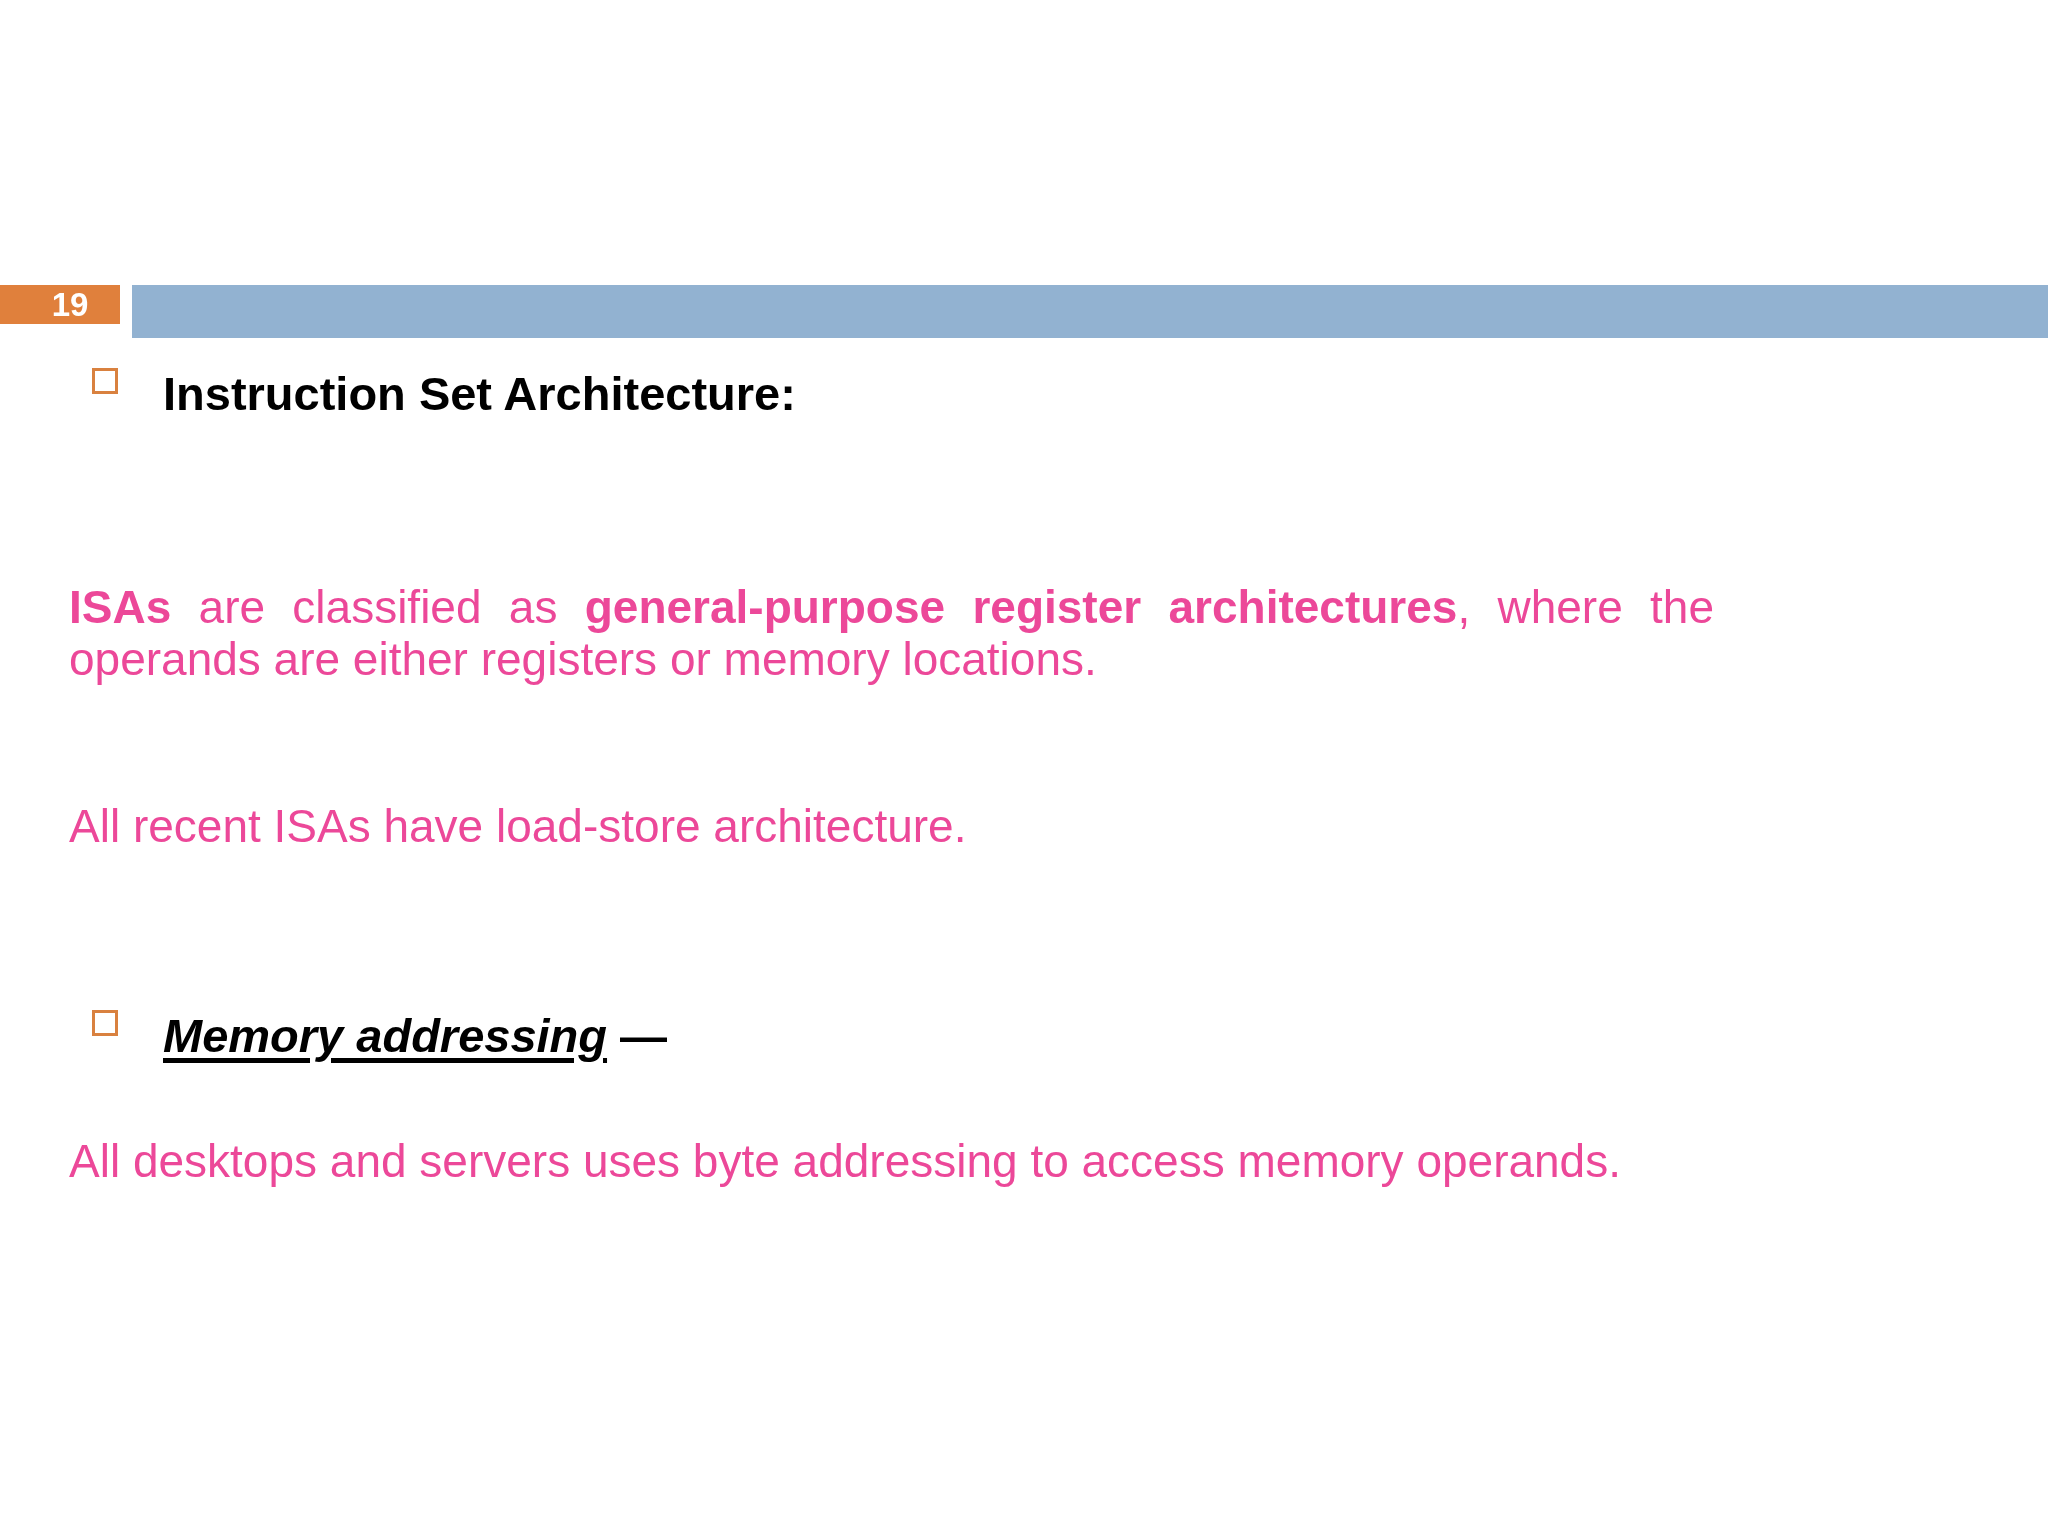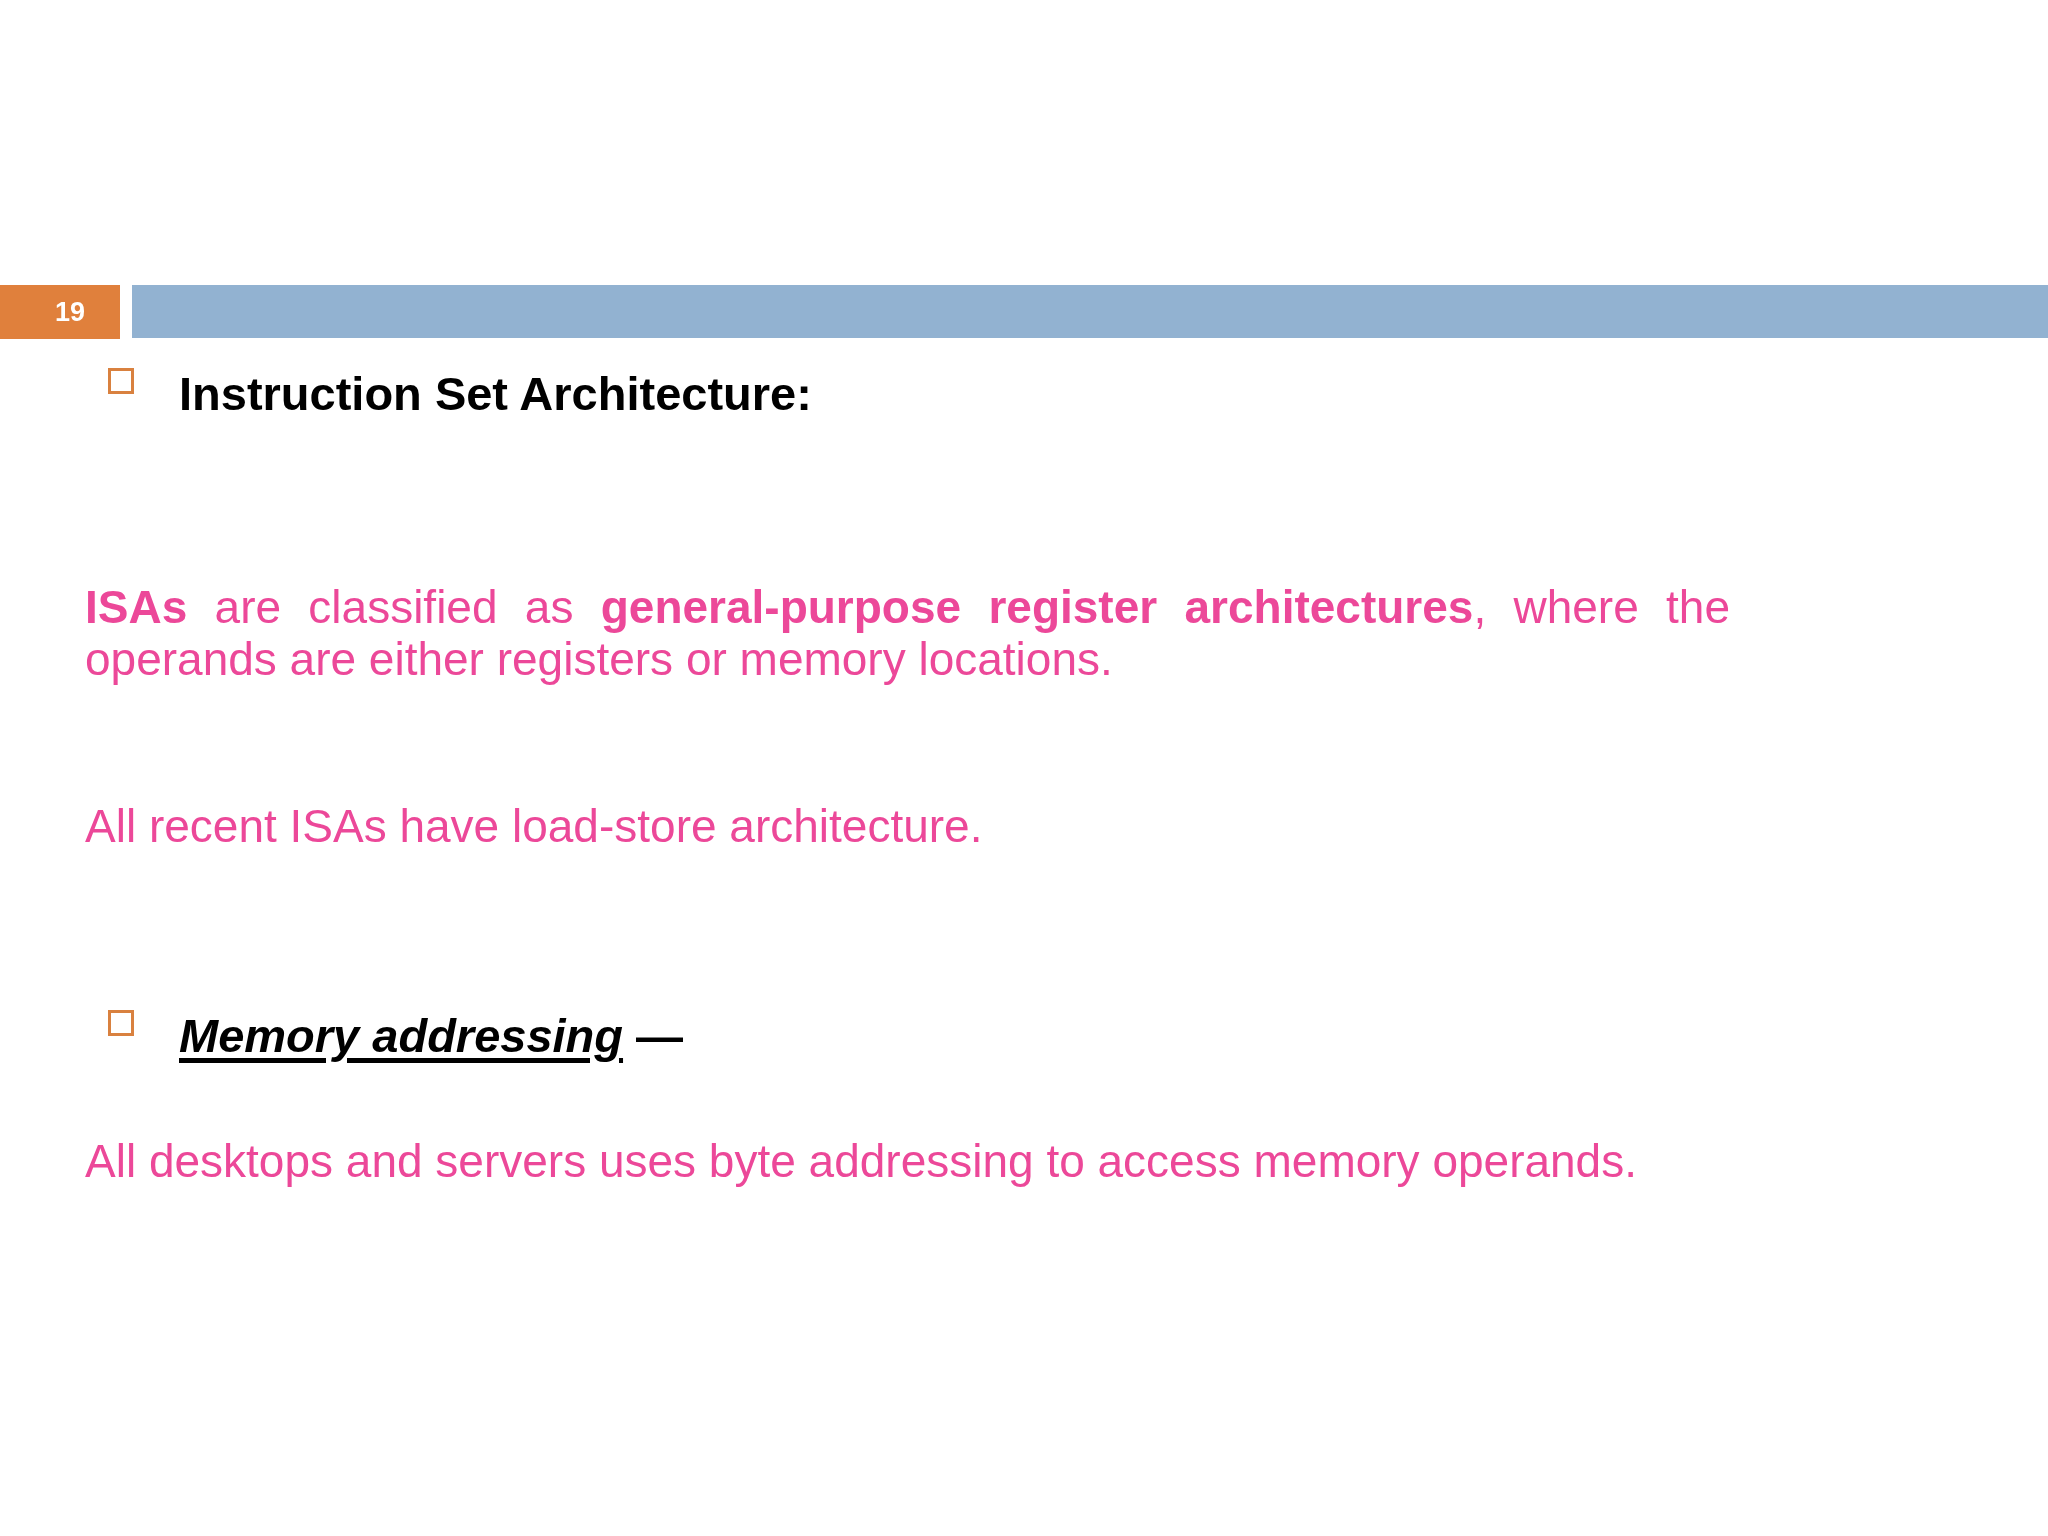--- a/index.html
+++ b/index.html
@@ -48,44 +48,44 @@
     left: 0;
     top: 285px;
     width: 2048px;
     height: 53px;
   }
   .slide-number-badge {
     position: absolute;
     left: 0;
     top: 0;
     width: 120px;
-    height: 54px;
+    height: 39px;
     background: #E0803C;
     color: #FFFFFF;
-    font-size: 27px;
+    font-size: 33px;
     font-weight: bold;
     display: flex;
     align-items: center;
     justify-content: center;
     box-sizing: border-box;
     padding-left: 20px;
   }
   .divider-bar {
     position: absolute;
     left: 132px;
     top: 0;
     right: 0;
     height: 53px;
     background: #92B2D1;
   }
 
   
   .body-area {
     position: absolute;
-    left: 16px;
+    left: 0;
     top: 368px;
     width: 1756px;
   }
 
   .bullet-row {
     position: relative;
     display: flex;
     align-items: flex-start;
   }
   .bullet-marker {

